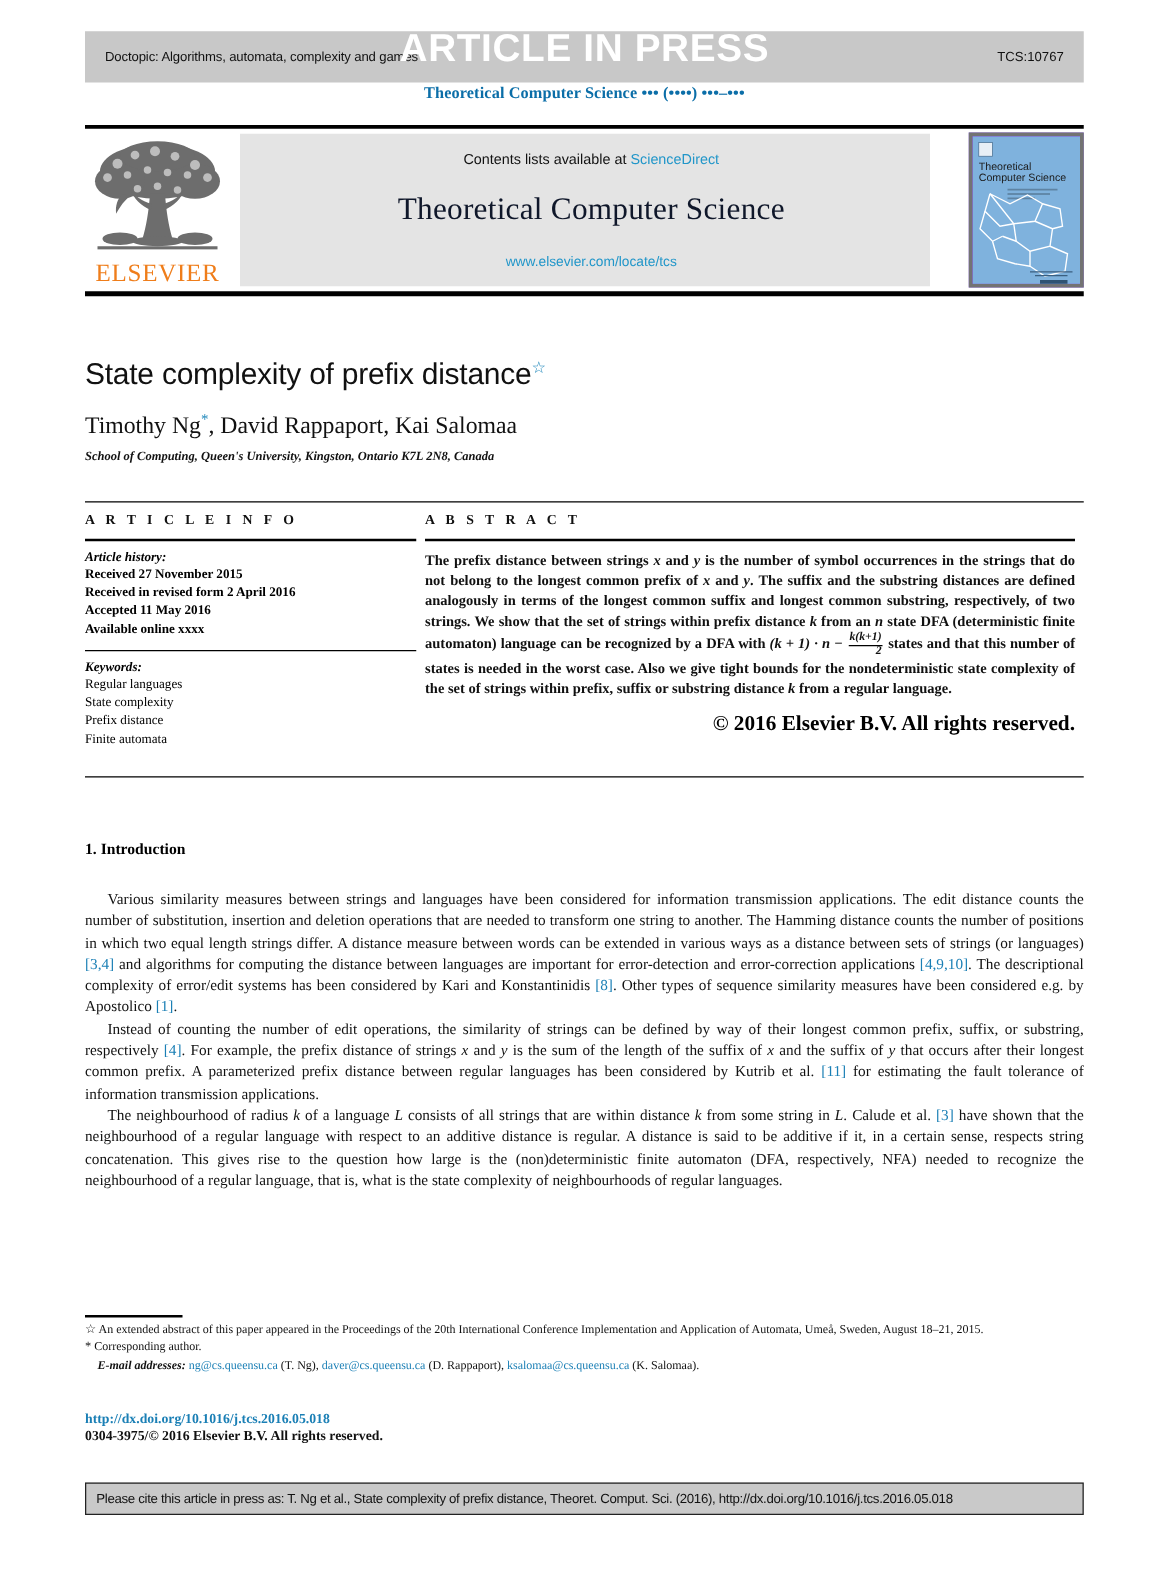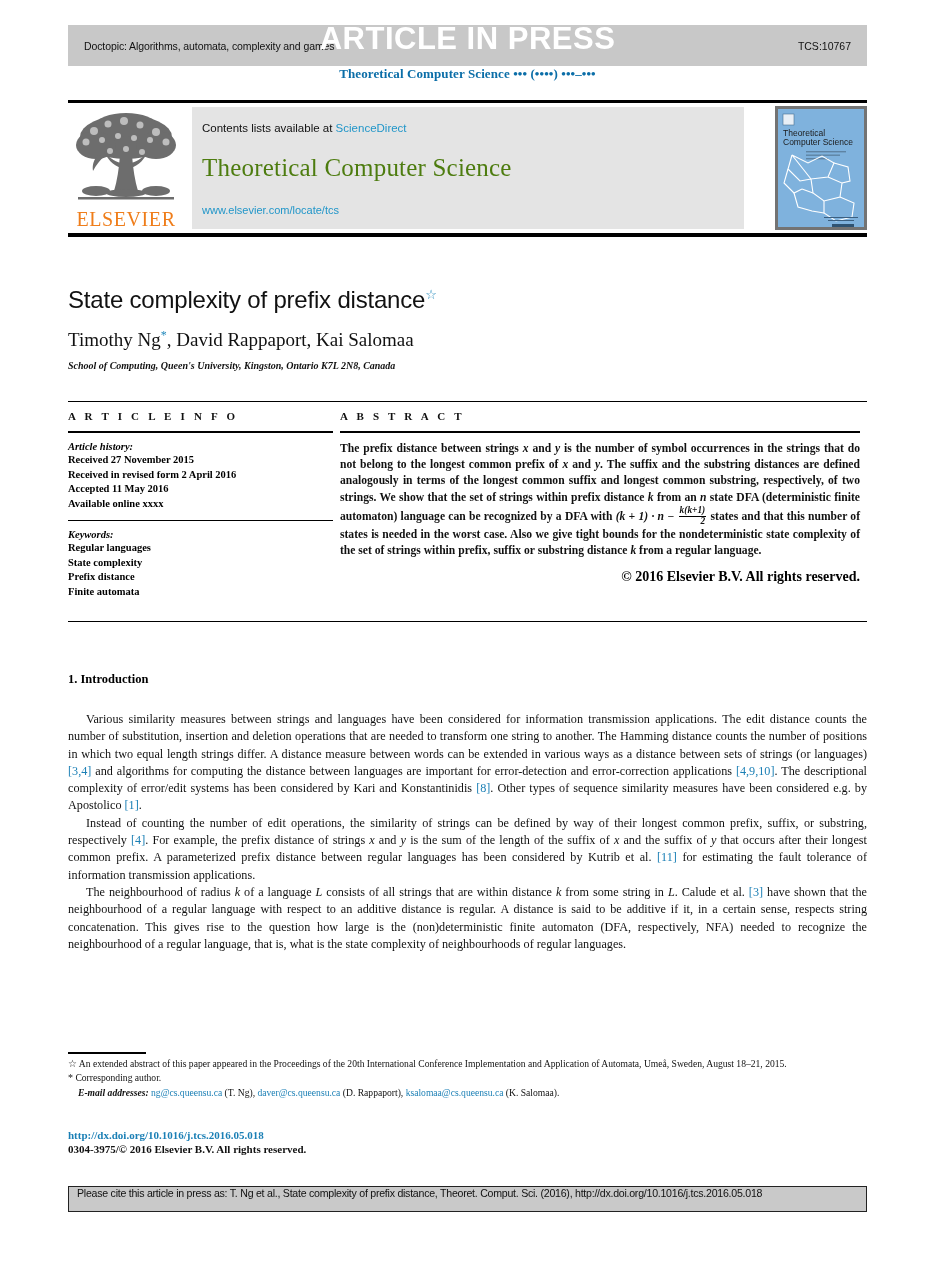--- a/index.html
+++ b/index.html
@@ -92,33 +92,33 @@
     letter-spacing: 0.6px;
     color: #ef7d1a;
     line-height: 22px;
     margin-top: 1px;
   }
   .contents-box {
     position: absolute; left: 124px; top: 3px;
     width: 552px; height: 122px;
     background: #e4e4e4;
     display: flex; flex-direction: column;
-    justify-content: center; padding-left: 10px;
+    align-items: center; justify-content: center; padding-left: 10px;
   }
   .contents-line {
     font-family: "Liberation Sans", sans-serif;
     font-size: 11.5px;
     color: #111;
     margin-top: 4px;
   }
   .contents-line .sd { color: #2196c9; }
   .journal-name {
     font-family: "Liberation Serif", serif;
     font-size: 25px;
-    color: #4d7c0f;
+    color: #0f172a;
     margin: 20px 0 22px 0;
     letter-spacing: 0.2px;
   }
   .journal-url {
     font-family: "Liberation Sans", sans-serif;
     font-size: 11px;
     color: #2196c9;
     margin-bottom: 2px;
   }
   .cover-thumb {
@@ -179,21 +179,21 @@
     font-style: italic; font-weight: bold;
     font-size: 10.5px; font-family: "Liberation Serif", serif;
     margin-bottom: 1px;
   }
   .info-line {
     font-size: 10.5px; font-weight: bold;
     font-family: "Liberation Serif", serif;
     line-height: 14.5px;
   }
   .kw-line {
-    font-size: 10.5px; font-weight: bold;
+    font-size: 10.5px; font-weight: normal;
     font-family: "Liberation Serif", serif;
     line-height: 14.5px;
   }
   .abstract-body {
     font-size: 11.6px;
     font-family: Liberation Serif, serif;
     font-weight: bold;
     line-height: 16.2px;
     text-align: justify;
     color: #111;
@@ -205,21 +205,21 @@
     text-align: right;
     font-size: 9.4px;
     line-height: 1.05;
     margin: 0 1px;
   }
   .frac .num { display: block; border-bottom: 1px solid #000; padding: 0 1px; }
   .frac .den { display: block; padding: 0 1px; }
   .copyright {
     margin-top: 10px;
     text-align: right;
-    font-size: 14px;
+    font-size: 17px;
     font-weight: bold;
     font-family: "Liberation Serif", serif;
   }
   .rule-abs-bottom {
     position: absolute; left: 68px; top: 621px;
     width: 799px; height: 1px; background: #000;
   }
 
   
   .section-title {
@@ -271,21 +271,21 @@
     font-weight: bold;
     color: #111;
   }
 
   
   .cite-bar {
     position: absolute; left: 68px; top: 1186px;
     width: 799px; height: 26px;
     background: #c9c9c9;
     border: 1.5px solid #222;
-    display: flex; align-items: flex-start;
+    display: flex; align-items: center;
     padding: 0 8px;
   }
   .cite-bar span {
     font-family: "Liberation Sans", sans-serif;
     font-size: 10.6px;
     color: #111;
     white-space: nowrap;
     letter-spacing: -0.25px;
   }
 </style>

